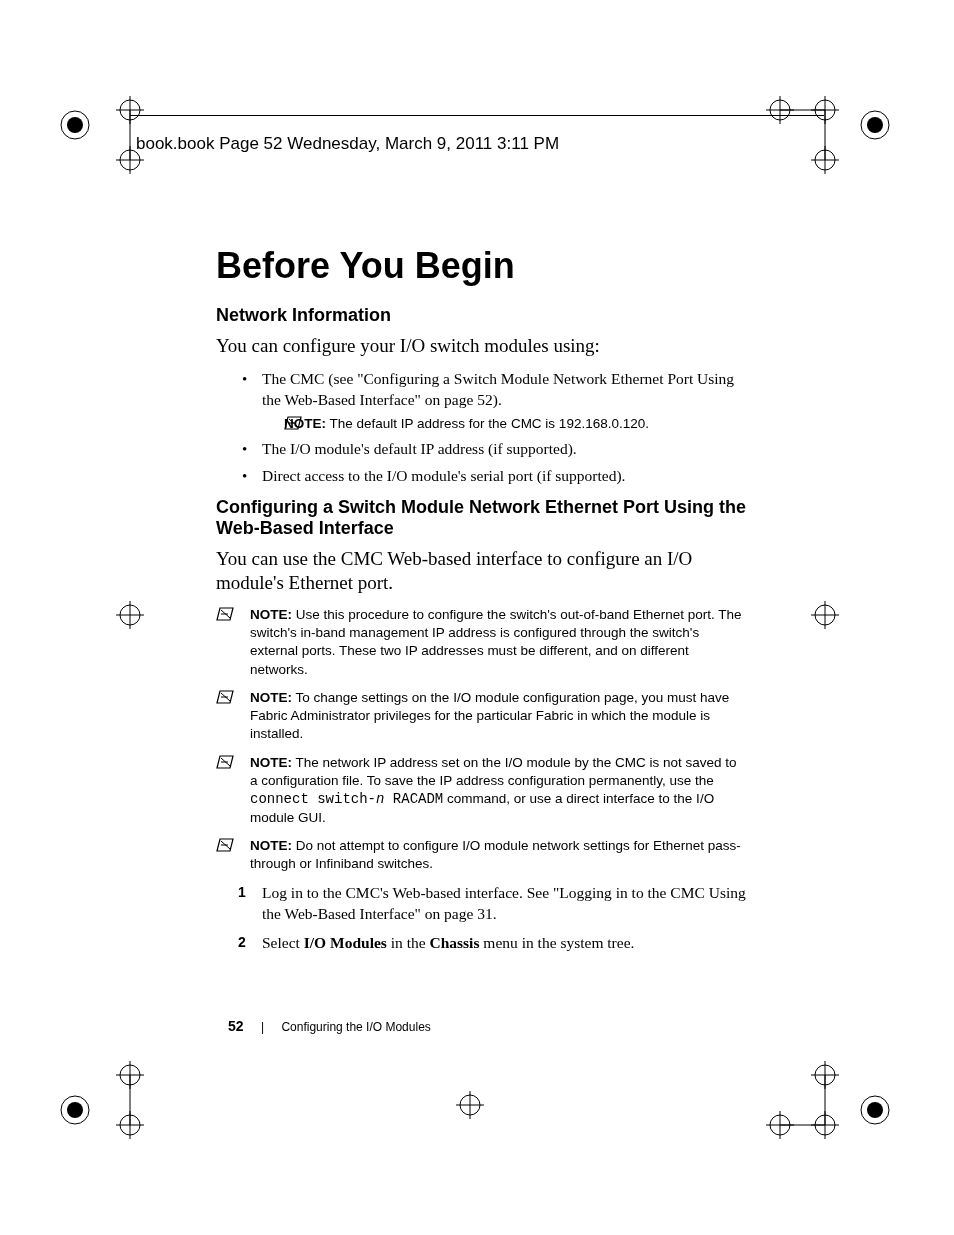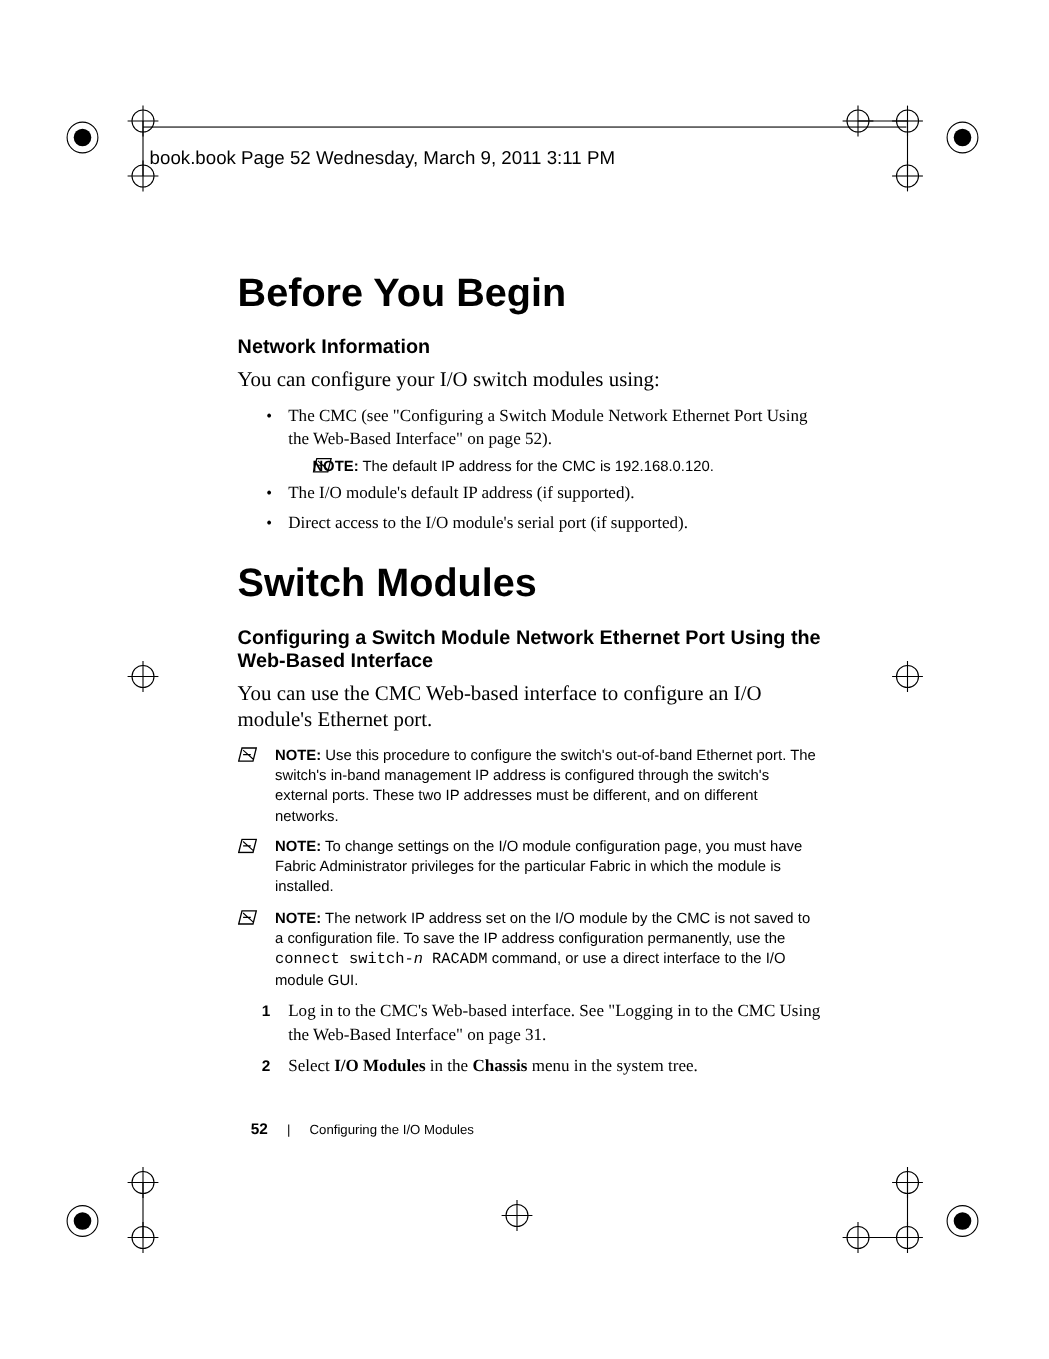--- a/index.html
+++ b/index.html
@@ -188,21 +188,20 @@
             </svg>
         </span>
         <span class="note-label">NOTE:</span>
         <span>The default IP address for the CMC is 192.168.0.120.</span>
       </div>
     </li>
     <li>The I/O module's default IP address (if supported).</li>
     <li>Direct access to the I/O module's serial port (if supported).</li>
   </ul>
 
-  <h1 class="second">Switch Modules</h1>
 
   <h2>Configuring a Switch Module Network Ethernet Port Using the Web-Based Interface</h2>
 
   <p class="body">You can use the CMC Web-based interface to configure an I/O module's Ethernet port.</p>
 
   <div class="note-block">
     <span class="note-icon">
       <svg viewBox="0 0 18 14" width="18" height="14">
           <path d="M1 13 L4 1 L17 1 L14 13 Z" fill="none" stroke="#000" stroke-width="1.2"></path>
           <path d="M5 3 L14 11 M5 7 L12 7" stroke="#000" stroke-width="1"></path>
@@ -227,20 +226,30 @@
     <span class="note-icon">
       <svg viewBox="0 0 18 14" width="18" height="14">
           <path d="M1 13 L4 1 L17 1 L14 13 Z" fill="none" stroke="#000" stroke-width="1.2"></path>
           <path d="M5 3 L14 11 M5 7 L12 7" stroke="#000" stroke-width="1"></path>
         </svg>
     </span>
     <span class="note-label">NOTE:</span>
     <span>The network IP address set on the I/O module by the CMC is not saved to a configuration file. To save the IP address configuration permanently, use the </span><span class="monospace">connect switch-</span><span class="monospace mono-italic">n</span><span class="monospace"> RACADM</span><span> command, or use a direct interface to the I/O module GUI.</span>
   </div>
 
+  <div class="note-block">
+    <span class="note-icon">
+      <svg viewBox="0 0 18 14" width="18" height="14">
+          <path d="M1 13 L4 1 L17 1 L14 13 Z" fill="none" stroke="#000" stroke-width="1.2"></path>
+          <path d="M5 3 L14 11 M5 7 L12 7" stroke="#000" stroke-width="1"></path>
+        </svg>
+    </span>
+    <span class="note-label">NOTE:</span>
+    <span>Do not attempt to configure I/O module network settings for Ethernet pass-through or Infiniband switches.</span>
+  </div>
 
   <ol class="steps">
     <li>Log in to the CMC's Web-based interface. See "Logging in to the CMC Using the Web-Based Interface" on page 31.</li>
     <li>
       <span>Select </span><span class="step-bold">I/O Modules</span><span> in the </span><span class="step-bold">Chassis</span><span> menu in the system tree.</span>
     </li>
   </ol>
 
 </div>
 

